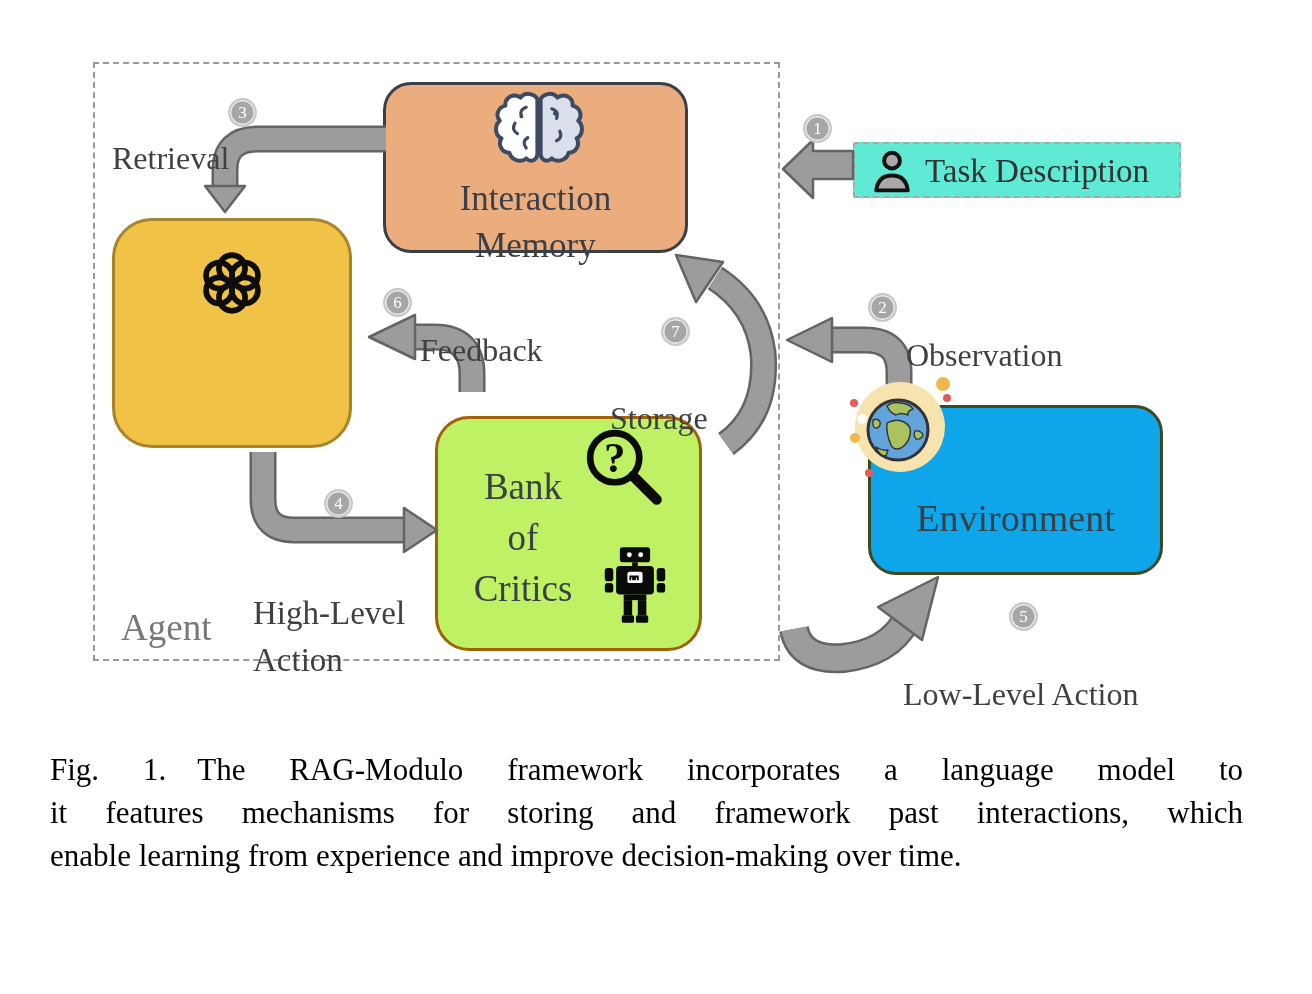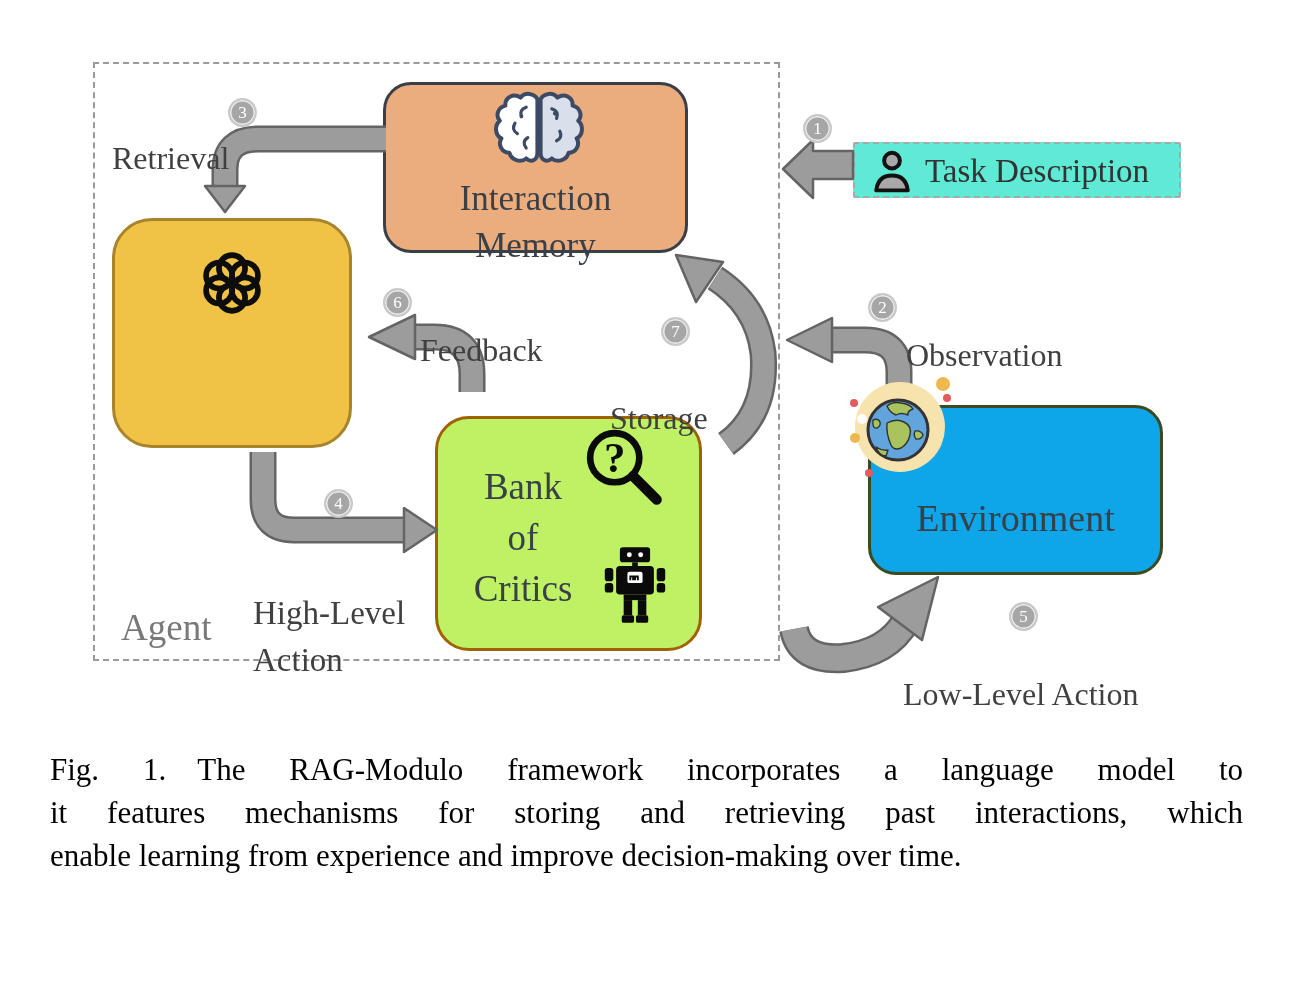--- a/index.html
+++ b/index.html
@@ -210,17 +210,17 @@
   <div class="glabel" style="left:253px;top:542px;line-height:47px;font-size:33px">
     <div>High-Level</div>
     <div>Action</div>
   </div>
 
   <div class="badge" style="left:1009px;top:602px">5</div>
   <div class="glabel" style="left:903px;top:628px">Low-Level Action</div>
 
   <div class="caption">
     <div class="cap-line">Fig. 1.  The RAG-Modulo framework incorporates a language model to</div>
-    <div class="cap-line">it features mechanisms for storing and retrieving past interactions, which</div>
+    <div class="cap-line">it features mechanisms for storing and framework past interactions, which</div>
     <div class="cap-line last">enable learning from experience and improve decision-making over time.</div>
   </div>
 
 </div>
 
 </body></html>

